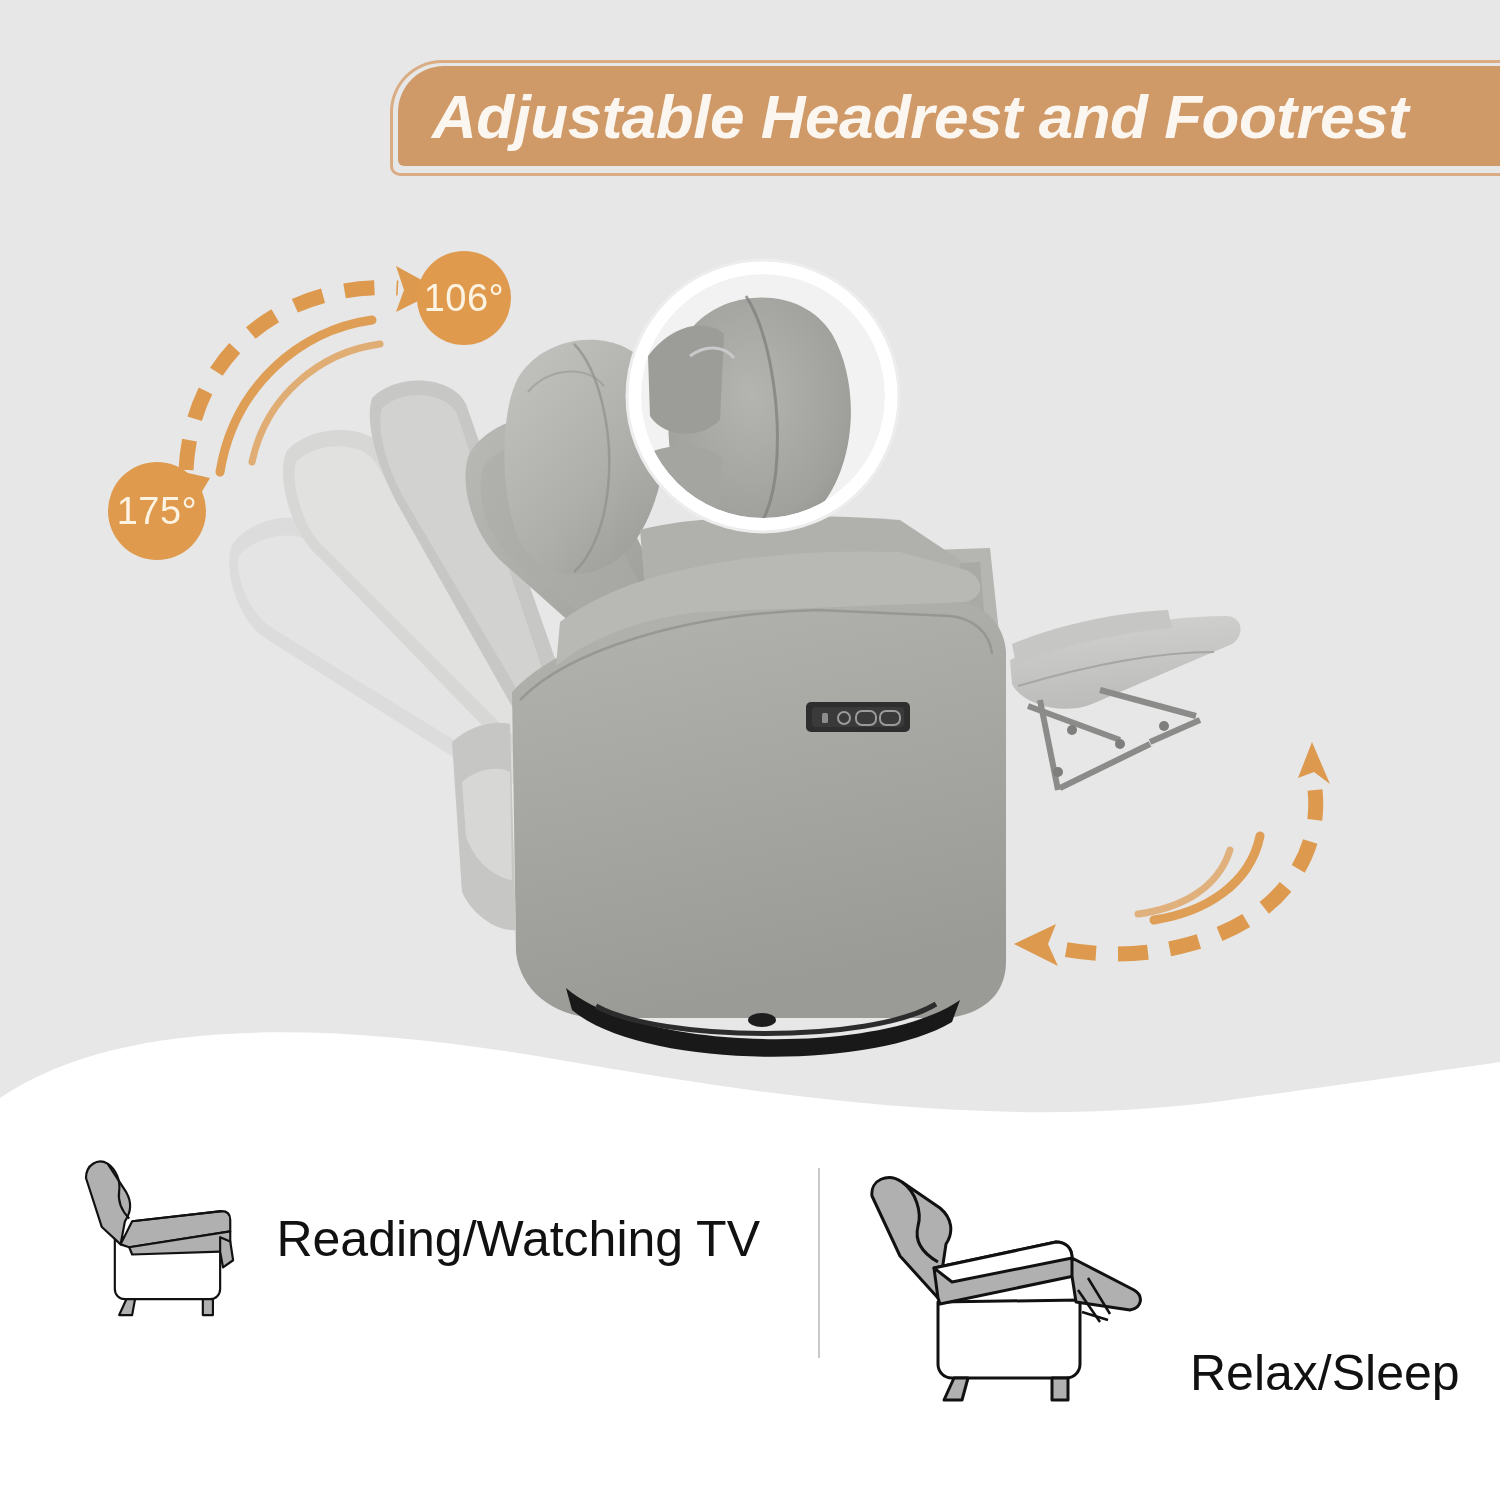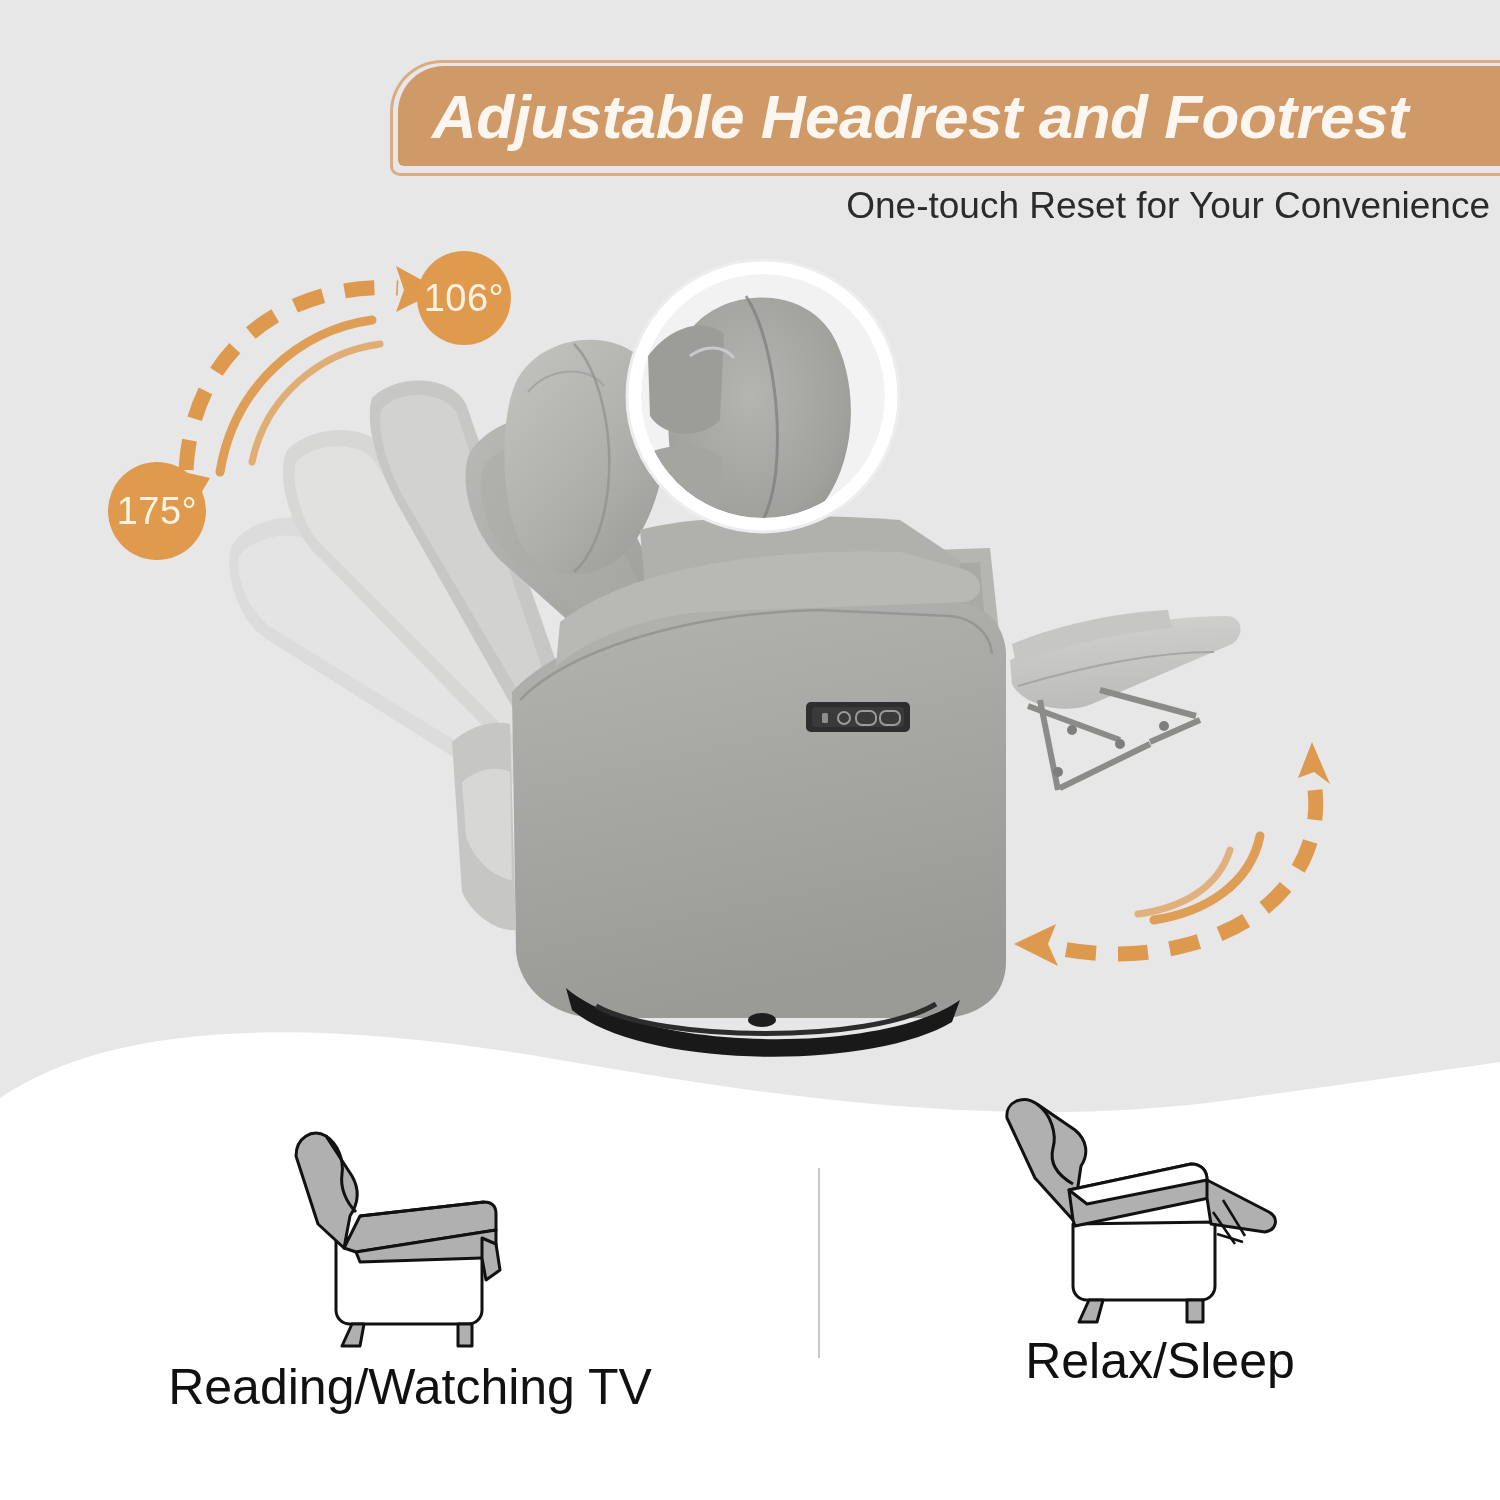--- a/index.html
+++ b/index.html
@@ -57,23 +57,23 @@
   #badge-106{left:417px;top:251px;width:94px;height:94px;}
   #badge-123{left:108px;top:462px;width:98px;height:98px;}
 
   
   .ov{position:absolute;left:0;top:0;width:1500px;height:1500px;pointer-events:none;}
 
   
   .divider{
     position:absolute;left:818px;top:1168px;width:2px;height:190px;background:#c9c9c9;
   }
-  .feat{position:absolute;display:flex;flex-direction:column;align-items:center;}
+  .feat{position:absolute;display:flex;flex-direction:row;align-items:center;}
   #feat-left{left:60px;top:1120px;width:700px;}
-  #feat-right{left:860px;top:1094px;width:600px;}
+  #feat-right{left:860px;top:1172px;width:600px;align-items:flex-end;}
   .feat-label{
     margin-top:8px;color:#111111;font-size:50px;white-space:nowrap;
   }
 </style>
 </head>
 <body>
 
 <div id="stage">
 
   <div class="top-bg"></div>
@@ -234,21 +234,20 @@
     <polygon points="1298,778 1312,742 1330,784 1314,772" fill="#dd9a4e"></polygon>
     <polygon points="1056,924 1014,944 1058,966 1048,944" fill="#dd9a4e"></polygon>
 
     <path d="M1260 836 C 1250 884, 1206 912, 1154 920" fill="none" stroke="#dd9a4e" stroke-width="9" stroke-linecap="round" opacity="0.95"></path>
     <path d="M1230 850 C 1218 888, 1182 908, 1138 914" fill="none" stroke="#dd9a4e" stroke-width="7" stroke-linecap="round" opacity="0.7"></path>
   </svg>
 
   <div class="banner"></div>
   <div class="banner-outline"></div>
   <div class="banner-title">Adjustable Headrest and Footrest</div>
-  <div class="subtitle">One-touch Reset for Your Convenience</div>
 
   <div class="badge" id="badge-106">106°</div>
   <div class="badge" id="badge-123">175°</div>
 
   <div class="divider"></div>
 
   <div class="feat" id="feat-left">
     <svg width="300" height="230" viewBox="0 0 300 230">
       <g stroke="#111111" stroke-width="3" stroke-linejoin="round">
 

